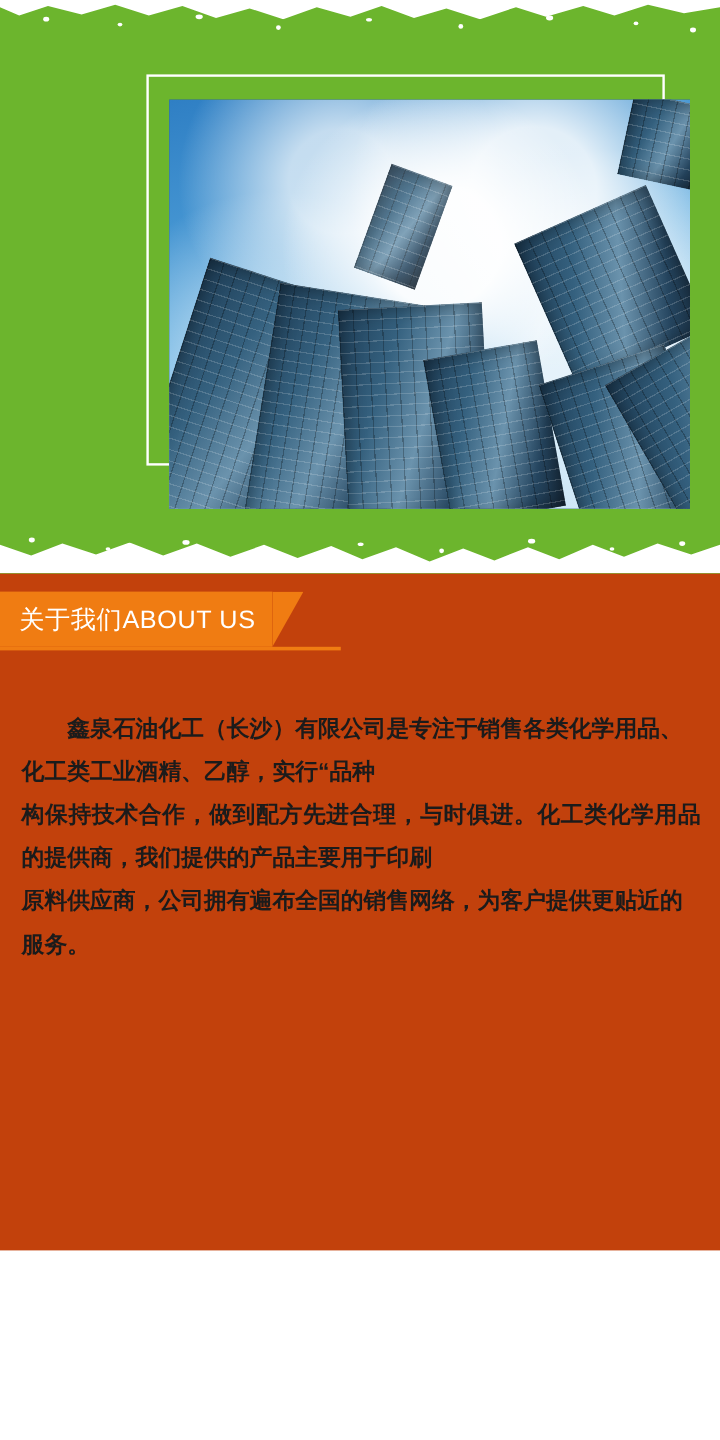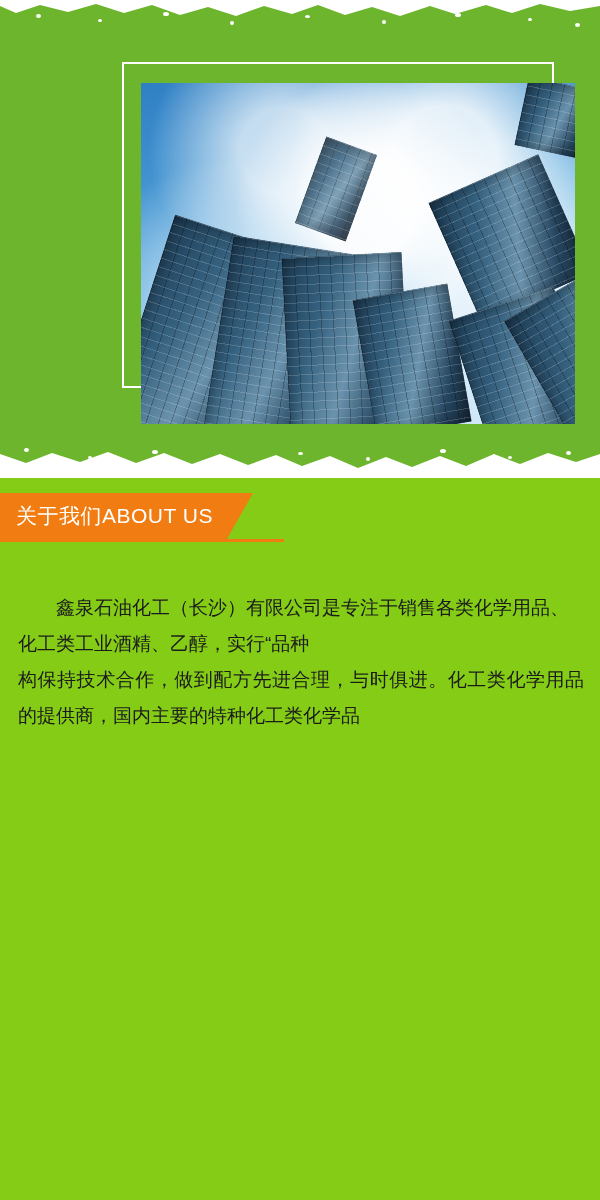--- a/index.html
+++ b/index.html
@@ -9,22 +9,22 @@
   body {
     width: 600px;
     height: 1200px;
     background: #ffffff;
     font-family: "Liberation Sans", sans-serif;
     overflow: hidden;
   }
   .page {
     position: relative;
     width: 600px;
-    height: 1200px;
-    background: #84cc16;
+    height: 1042px;
+    background: #c2410c;
     overflow: hidden;
   }
 
   
   .hero {
     position: relative;
     width: 600px;
     height: 478px;
     background: #6cb52d;
     overflow: hidden;
@@ -162,20 +162,21 @@
   .body-copy {
     position: absolute;
     left: 18px;
     top: 590px;
     width: 566px;
     font-size: 19px;
     line-height: 36px;
     color: #1b1b1b;
     text-align: justify;
     text-justify: inter-character;
+    font-weight: bold;
   }
   .body-copy p {
     margin: 0;
   }
   .body-copy p.indent {
     text-indent: 2em;
   }
   
   .body-copy p.loose {
     text-align: left;
@@ -230,16 +231,17 @@
   </div>
 
   <div class="section-head">
     <div class="section-head-body">关于我们ABOUT US</div>
     <div class="section-head-notch"></div>
   </div>
   <div class="section-rule"></div>
 
   <div class="body-copy">
     <p class="indent loose">鑫泉石油化工（长沙）有限公司是专注于销售各类化学用品、化工类工业酒精、乙醇，实行“品种</p>
-    <p>构保持技术合作，做到配方先进合理，与时俱进。化工类化学用品的提供商，国内主要的特种化工类化学品</p>
+    <p>构保持技术合作，做到配方先进合理，与时俱进。化工类化学用品的提供商，我们提供的产品主要用于印刷</p>
+    <p class="loose">原料供应商，公司拥有遍布全国的销售网络，为客户提供更贴近的服务。</p>
   </div>
 
 </div>
 
 </body></html>

